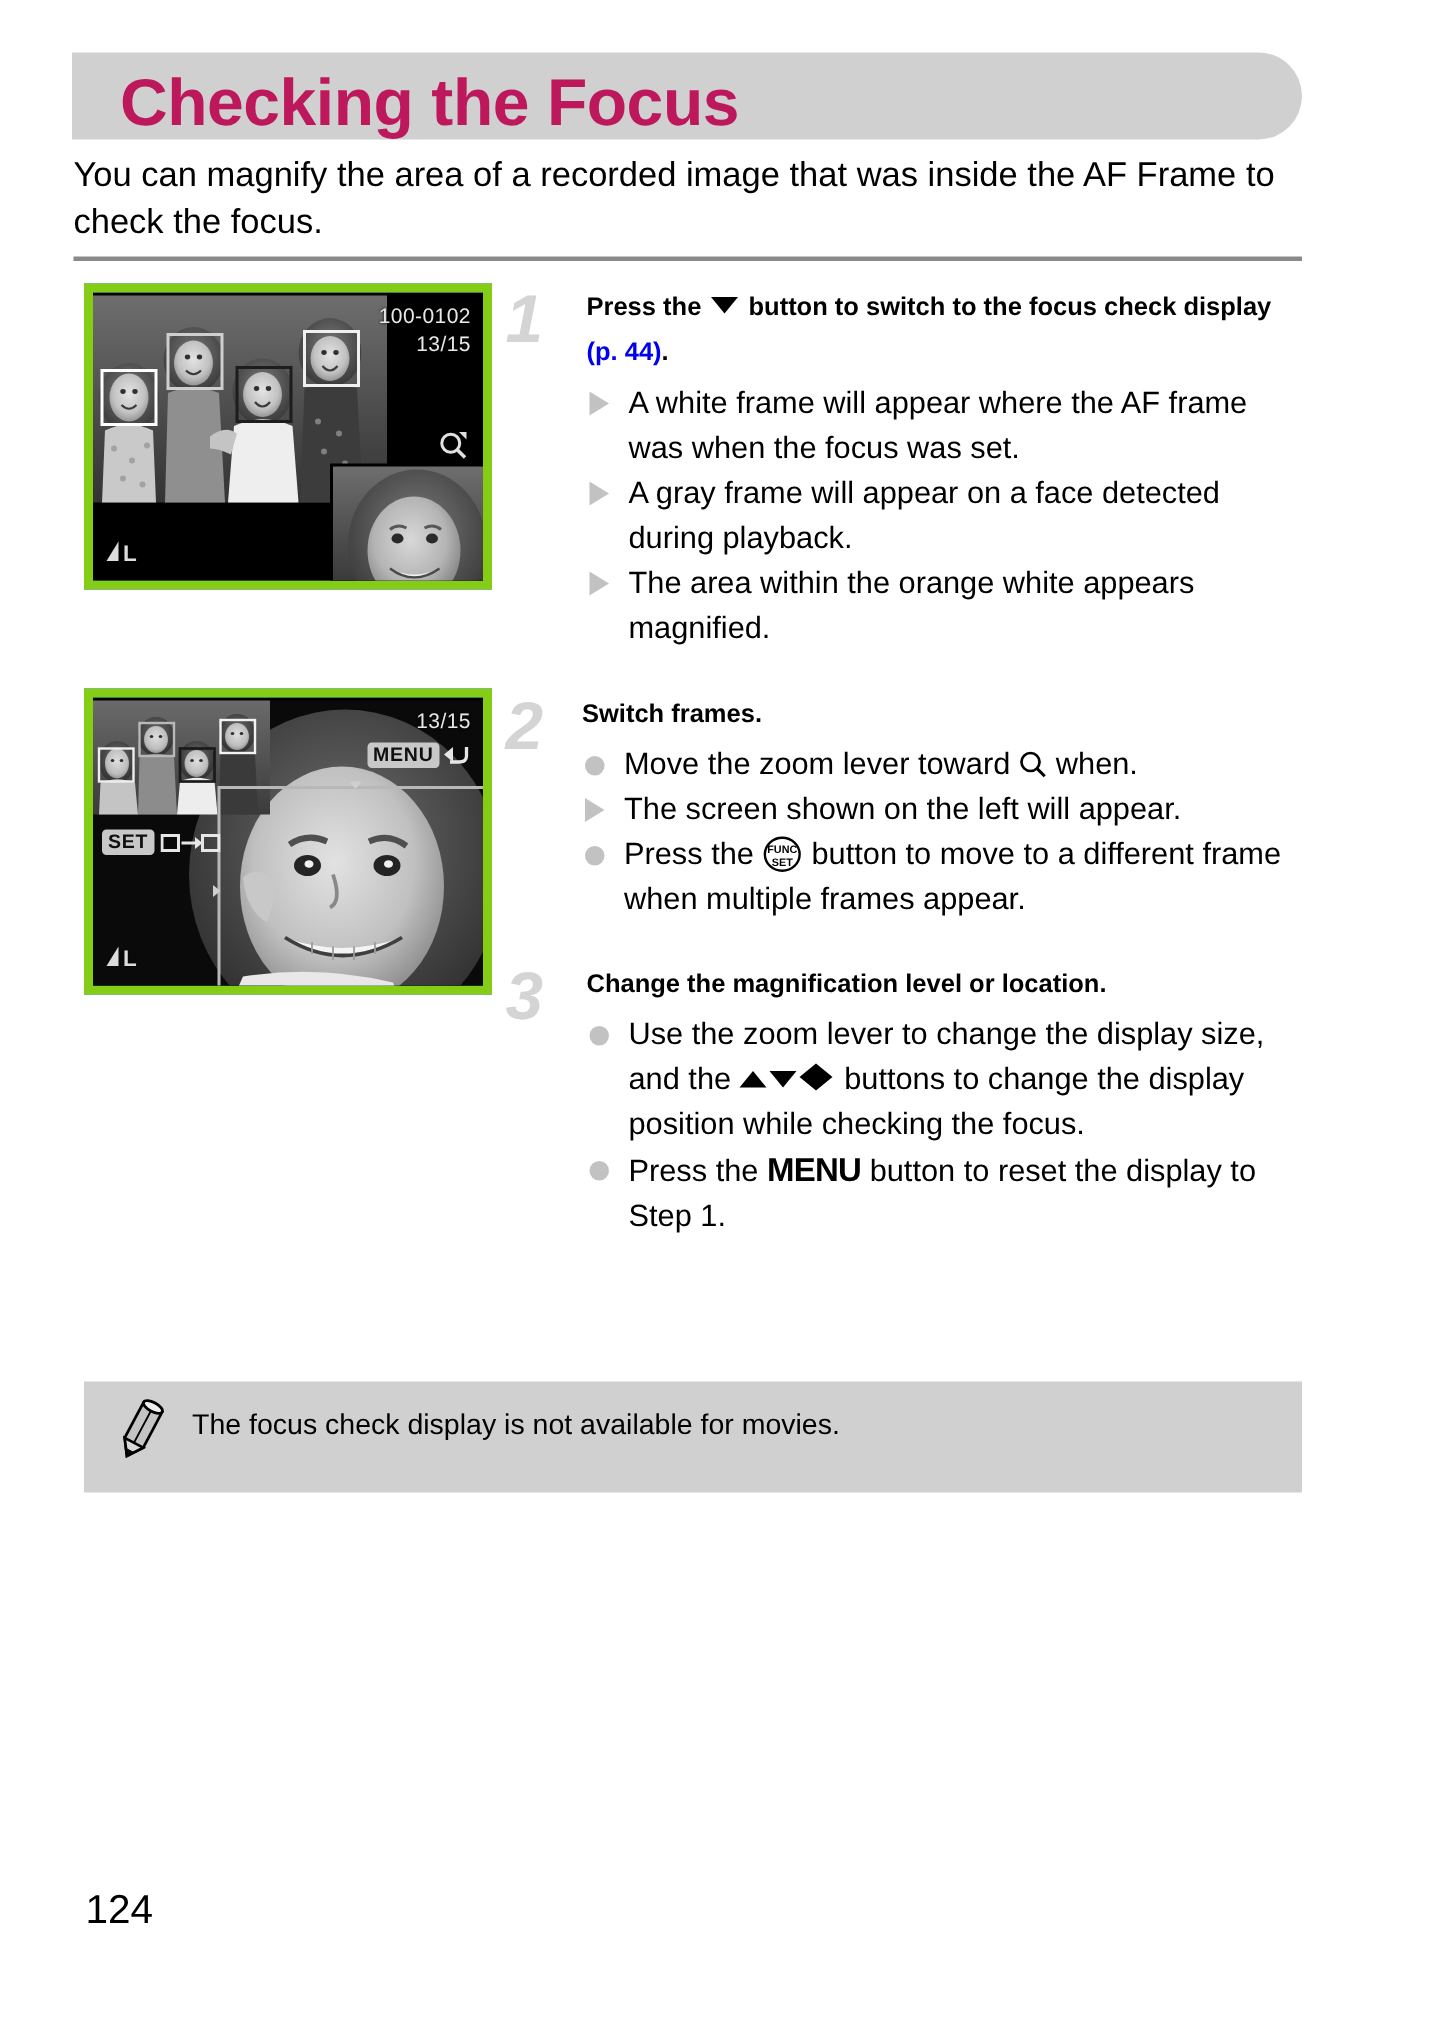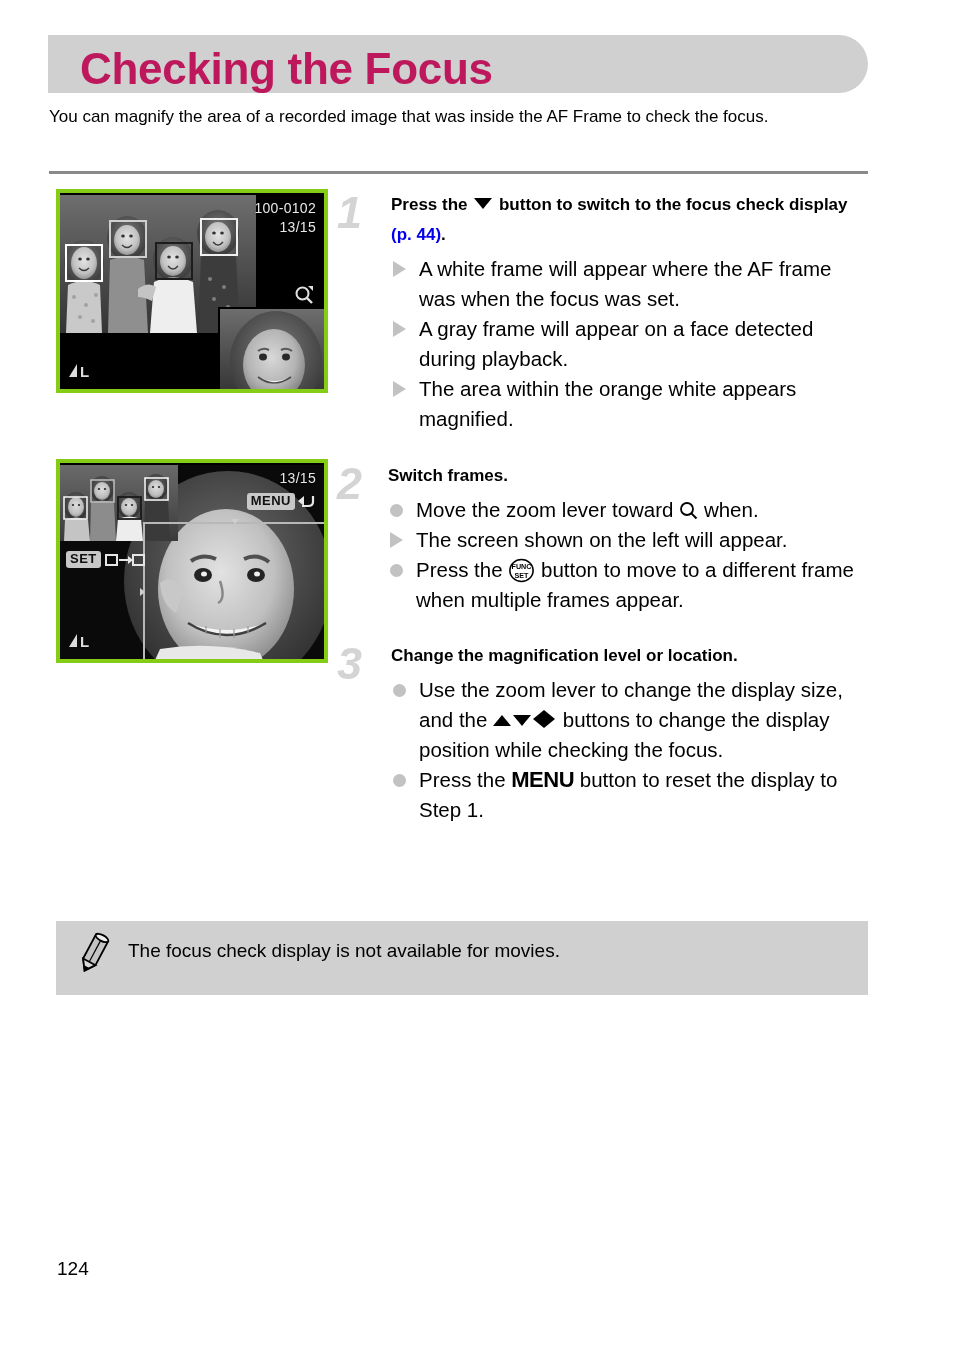--- a/index.html
+++ b/index.html
@@ -35,41 +35,41 @@
     letter-spacing: -0.3px;
     color: #be185d;
   }
 
   
   .intro {
     position: absolute;
     left: 49px;
     top: 101px;
     width: 812px;
-    font-size: 17px;
+    font-size: 23px;
     line-height: 31px;
     color: #000;
   }
 
   .hrule {
     position: absolute;
     left: 49px;
     top: 171px;
     width: 819px;
     height: 3px;
     background: #8a8a8a;
   }
 
   
   .screen {
     position: absolute;
     width: 272px;
     height: 204px;
     background: #0369a1;
-    border: 4px solid #84cc16;
+    border: 6px solid #84cc16;
     overflow: hidden;
     box-sizing: border-box;
   }
   #screen-1 { left: 56px; top: 189px; }
   #screen-2 { left: 56px; top: 459px; }
 
   .scr-osd {
     position: absolute;
     color: #e8e8e8;
     font-size: 13px;
@@ -213,21 +213,21 @@
     font-size: 19px;
     line-height: 28px;
     color: #000;
   }
 
   
   .pageno {
     position: absolute;
     left: 57px;
     top: 1258px;
-    font-size: 19px;
+    font-size: 27px;
     color: #000;
   }
 </style>
 </head>
 <body>
 
 <div class="header-bar"></div>
 <div class="header-title">Checking the Focus</div>
 
 <div class="intro">You can magnify the area of a recorded image that was inside the AF Frame to check the focus.</div>

